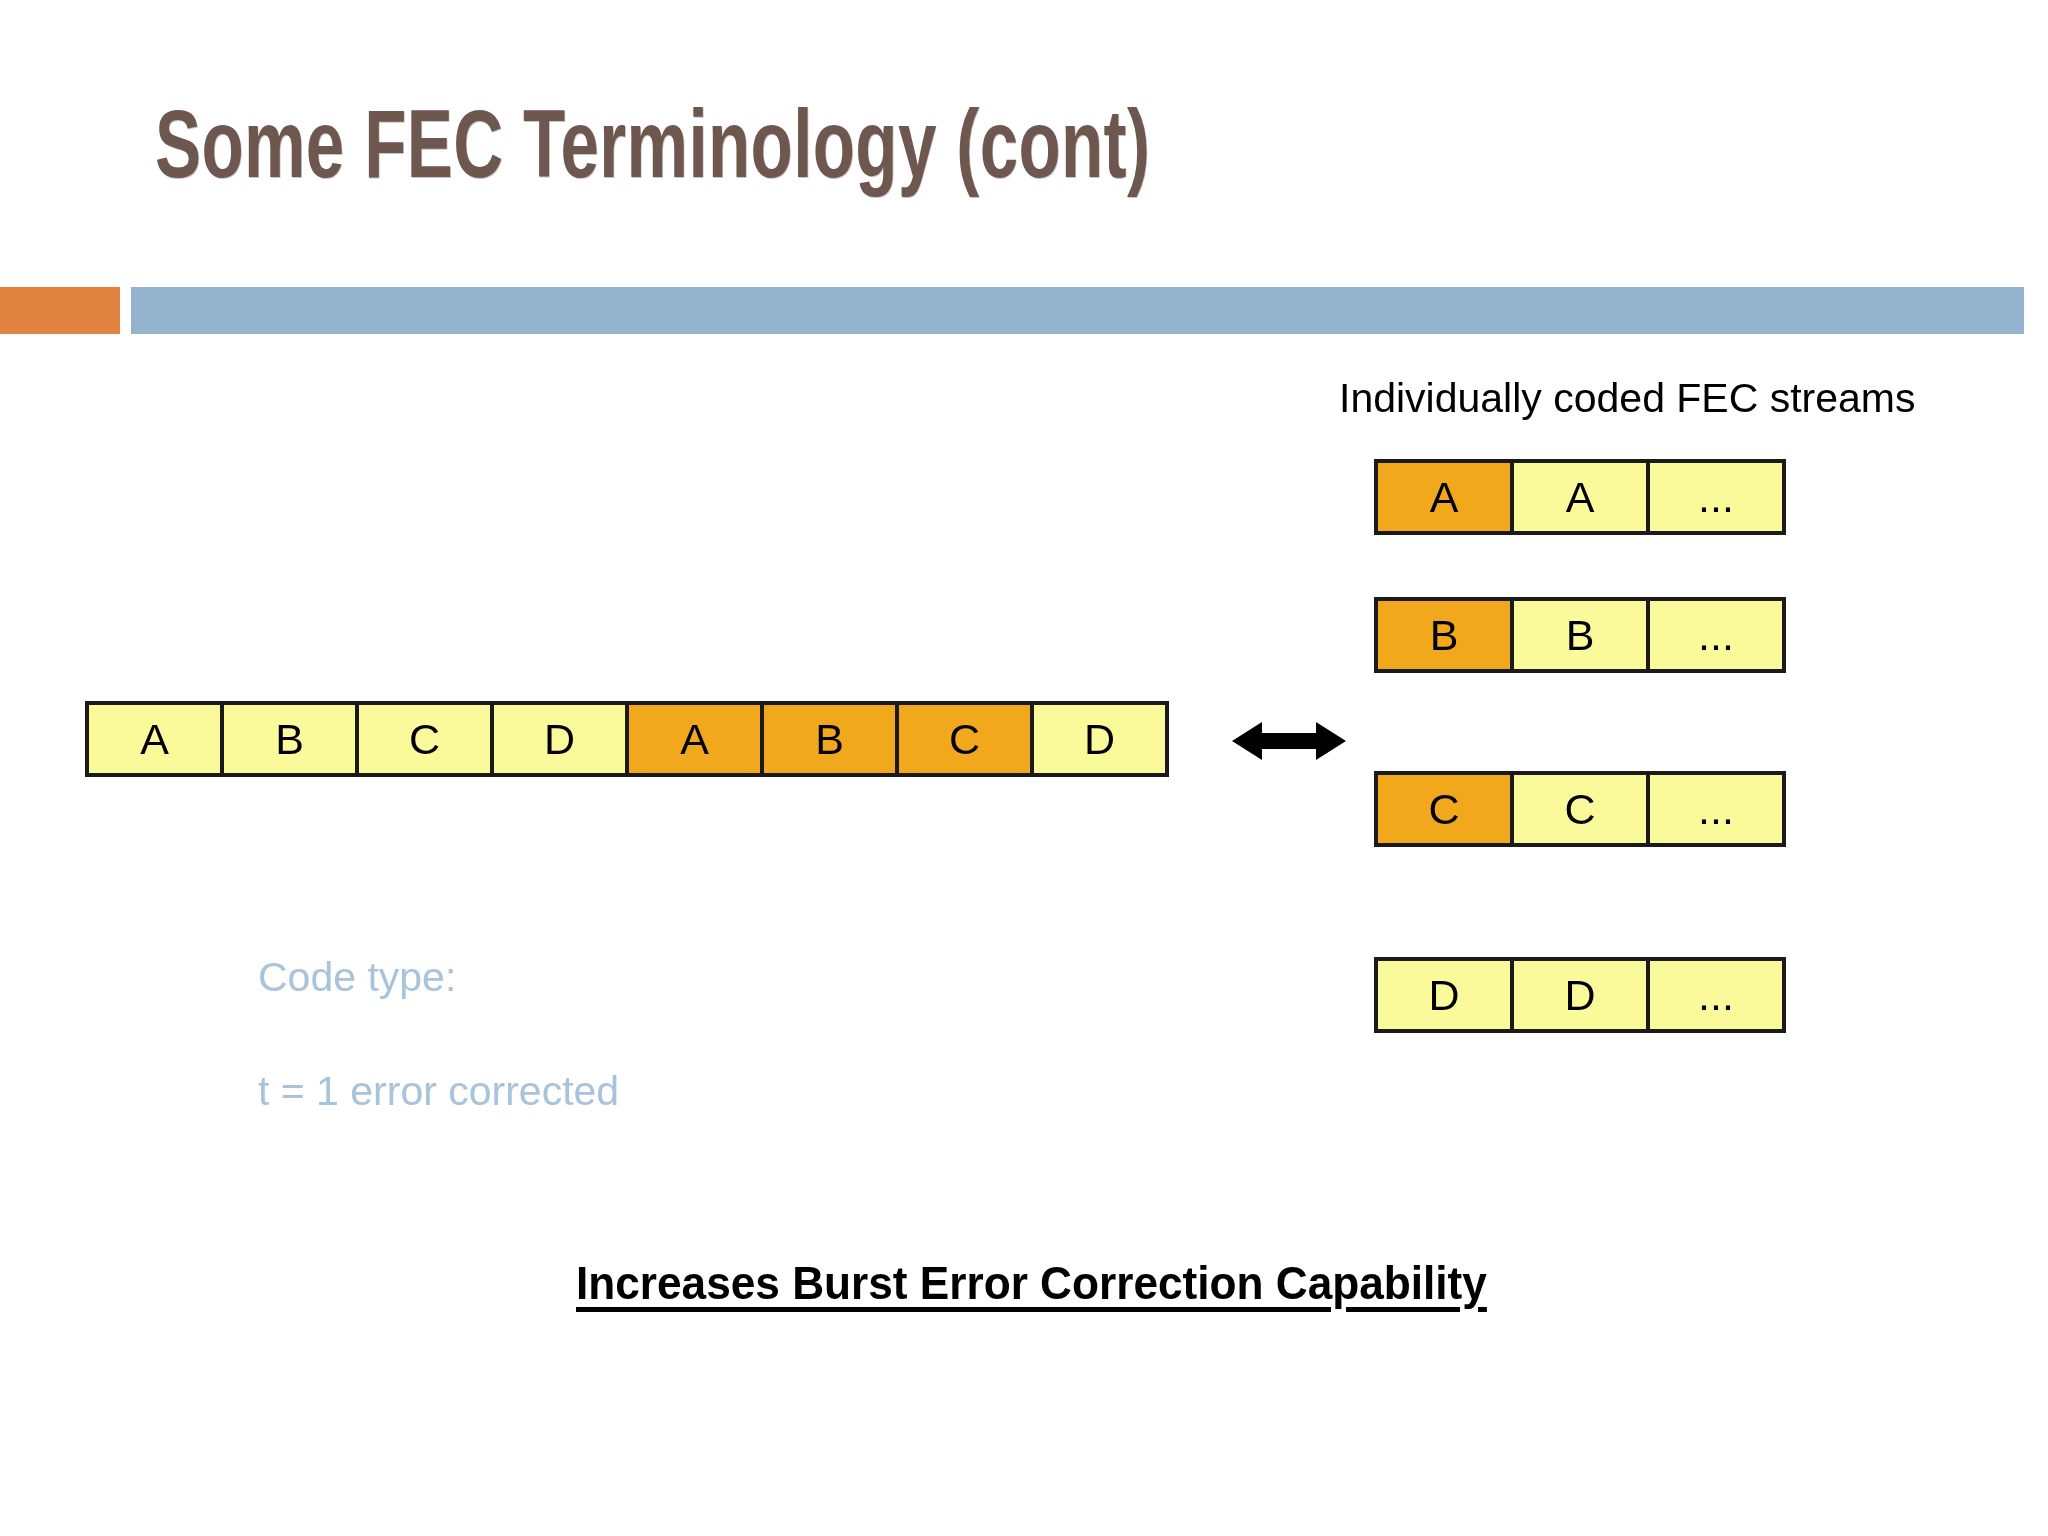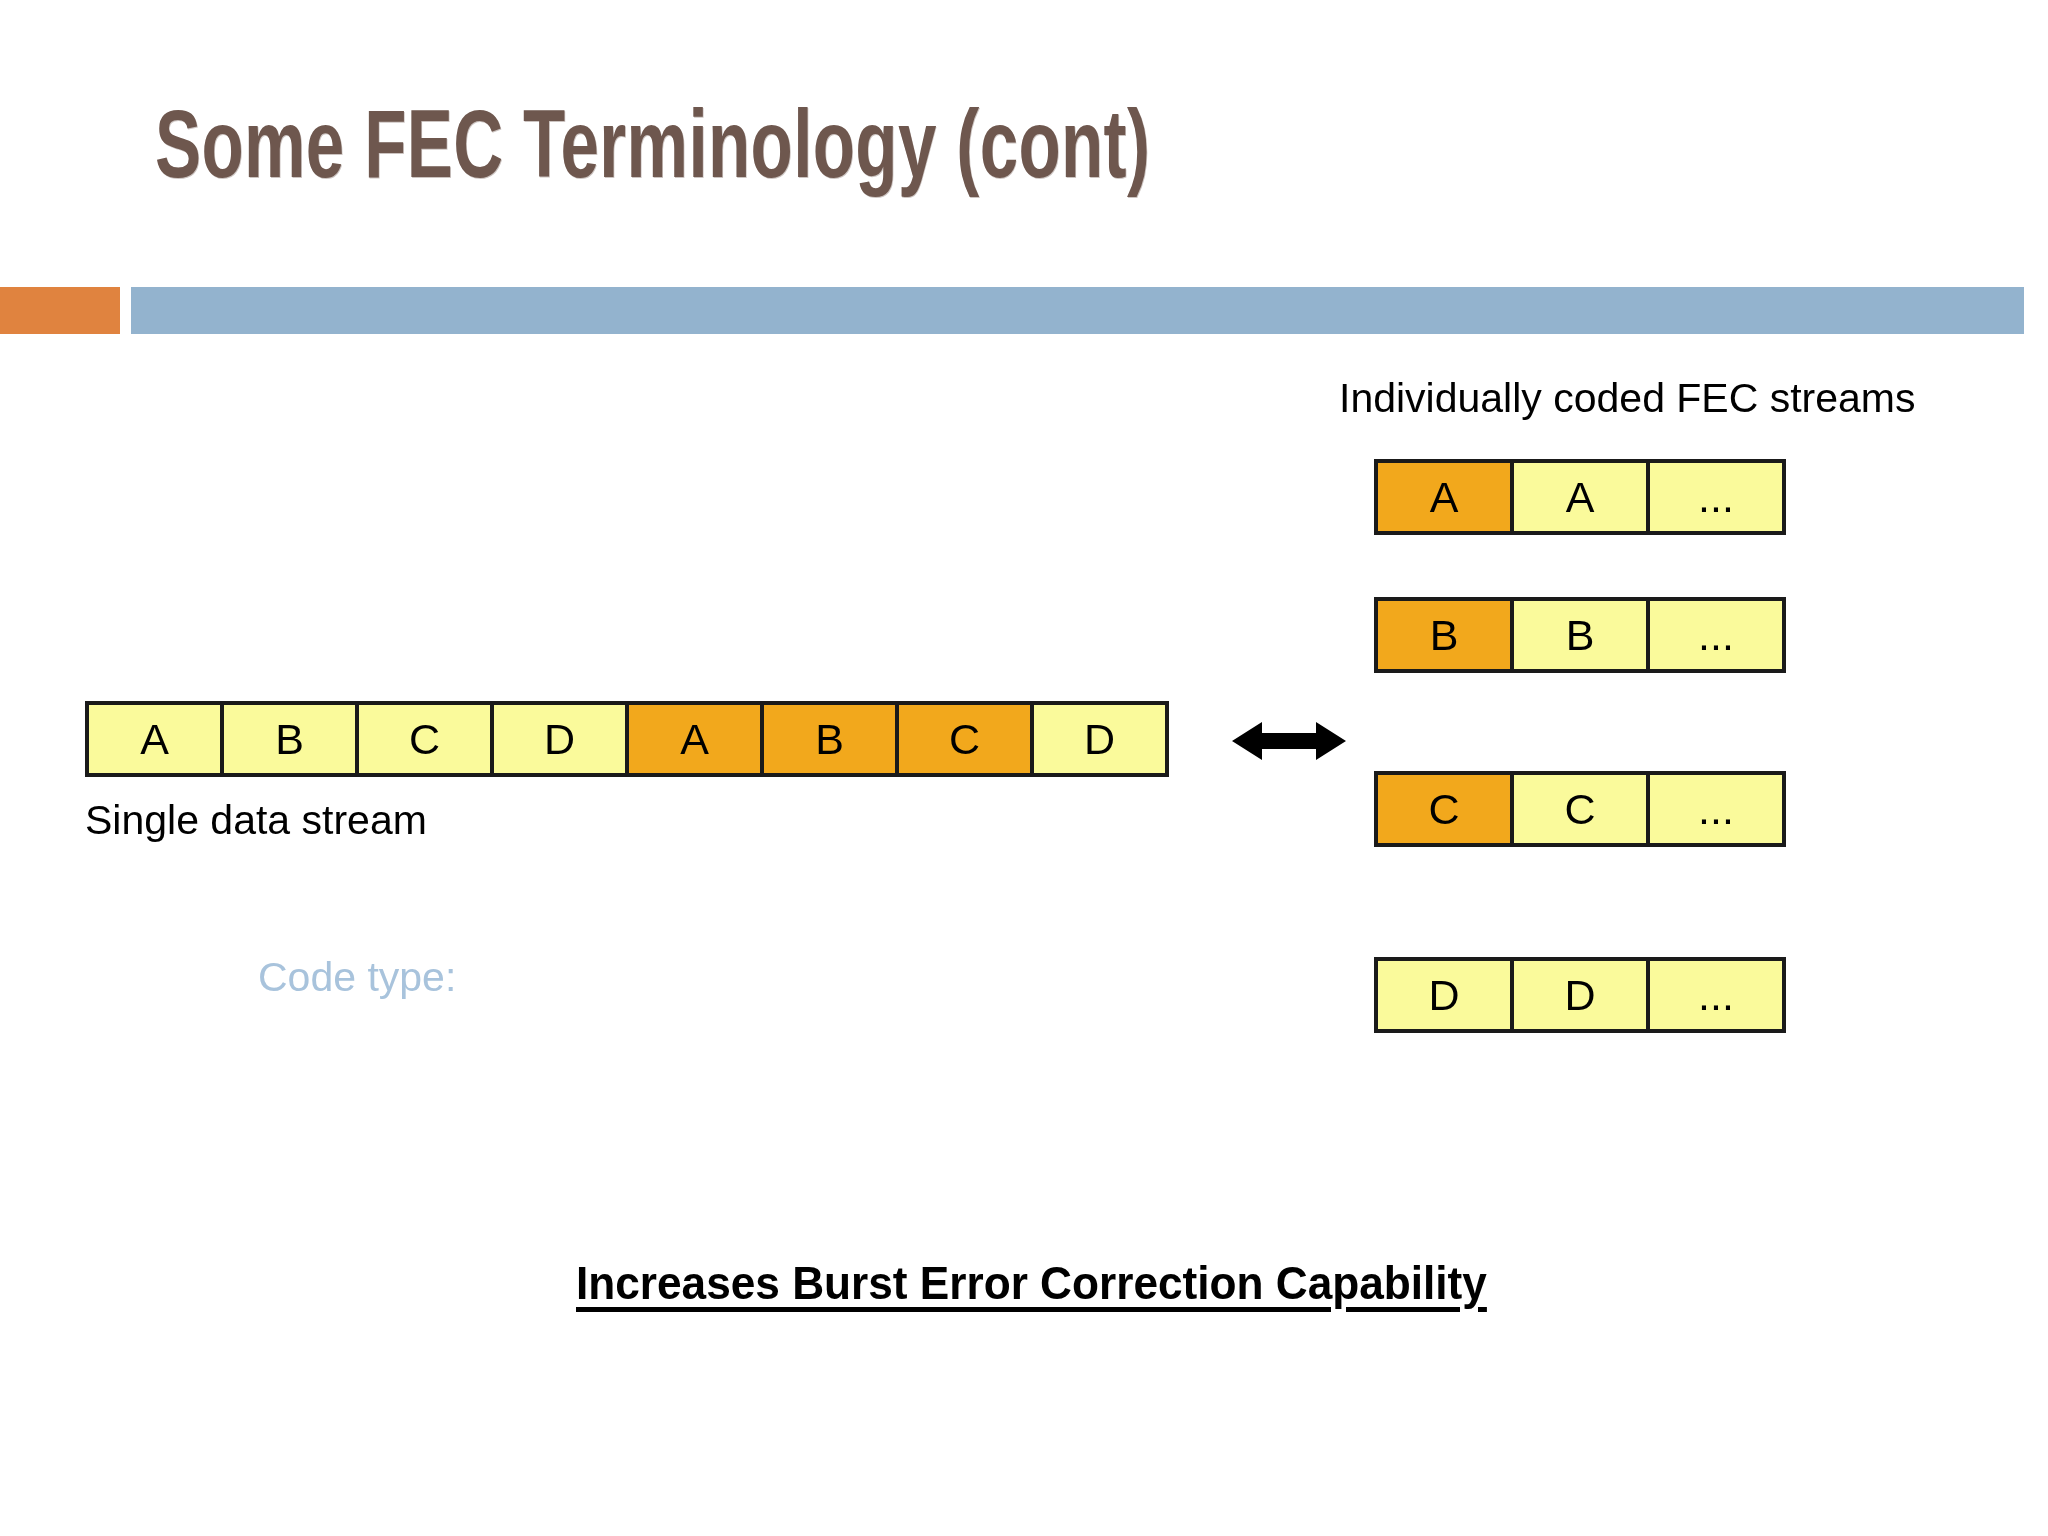--- a/index.html
+++ b/index.html
@@ -159,21 +159,20 @@
       <div class="cell">A</div>
       <div class="cell">B</div>
       <div class="cell">C</div>
       <div class="cell">D</div>
       <div class="cell highlight">A</div>
       <div class="cell highlight">B</div>
       <div class="cell highlight">C</div>
       <div class="cell">D</div>
     </div>
 
-  <div class="label" id="label-single-stream">Single data stream</div>
 
   <div id="arrow-bidirectional">
     <svg viewBox="0 0 114 46" width="114" height="46" aria-hidden="true">
       <polygon points="0,23 30,4 30,15 84,15 84,4 114,23 84,42 84,31 30,31 30,42" fill="#000000"></polygon>
     </svg>
   </div>
 
   <div class="cell-row row-stream" id="row-stream-a">
       <div class="cell highlight">A</div>
       <div class="cell">A</div>
@@ -189,16 +188,17 @@
       <div class="cell">C</div>
       <div class="cell">...</div>
     </div>
   <div class="cell-row row-stream" id="row-stream-d">
       <div class="cell">D</div>
       <div class="cell">D</div>
       <div class="cell">...</div>
     </div>
 
   <div class="label-muted" id="label-code-type">Code type:</div>
+  <div class="label-muted" id="label-t-value">t = 1 error corrected</div>
 
   <div id="label-conclusion">Increases Burst Error Correction Capability</div>
 
 </div>
 
 </body></html>

